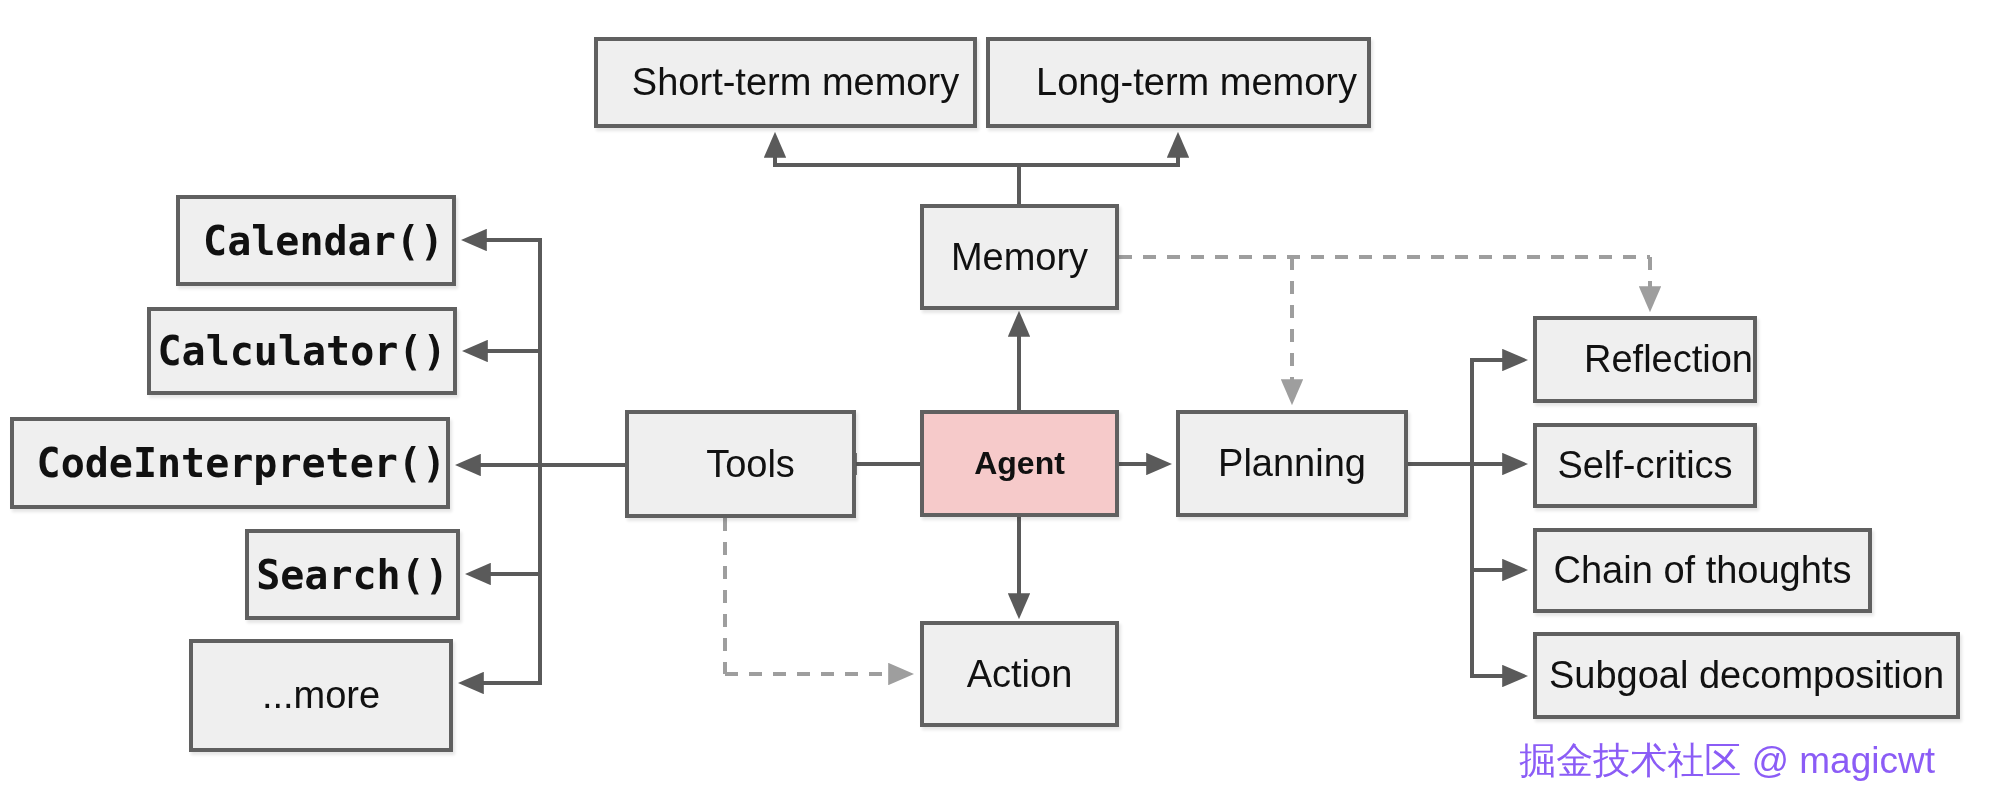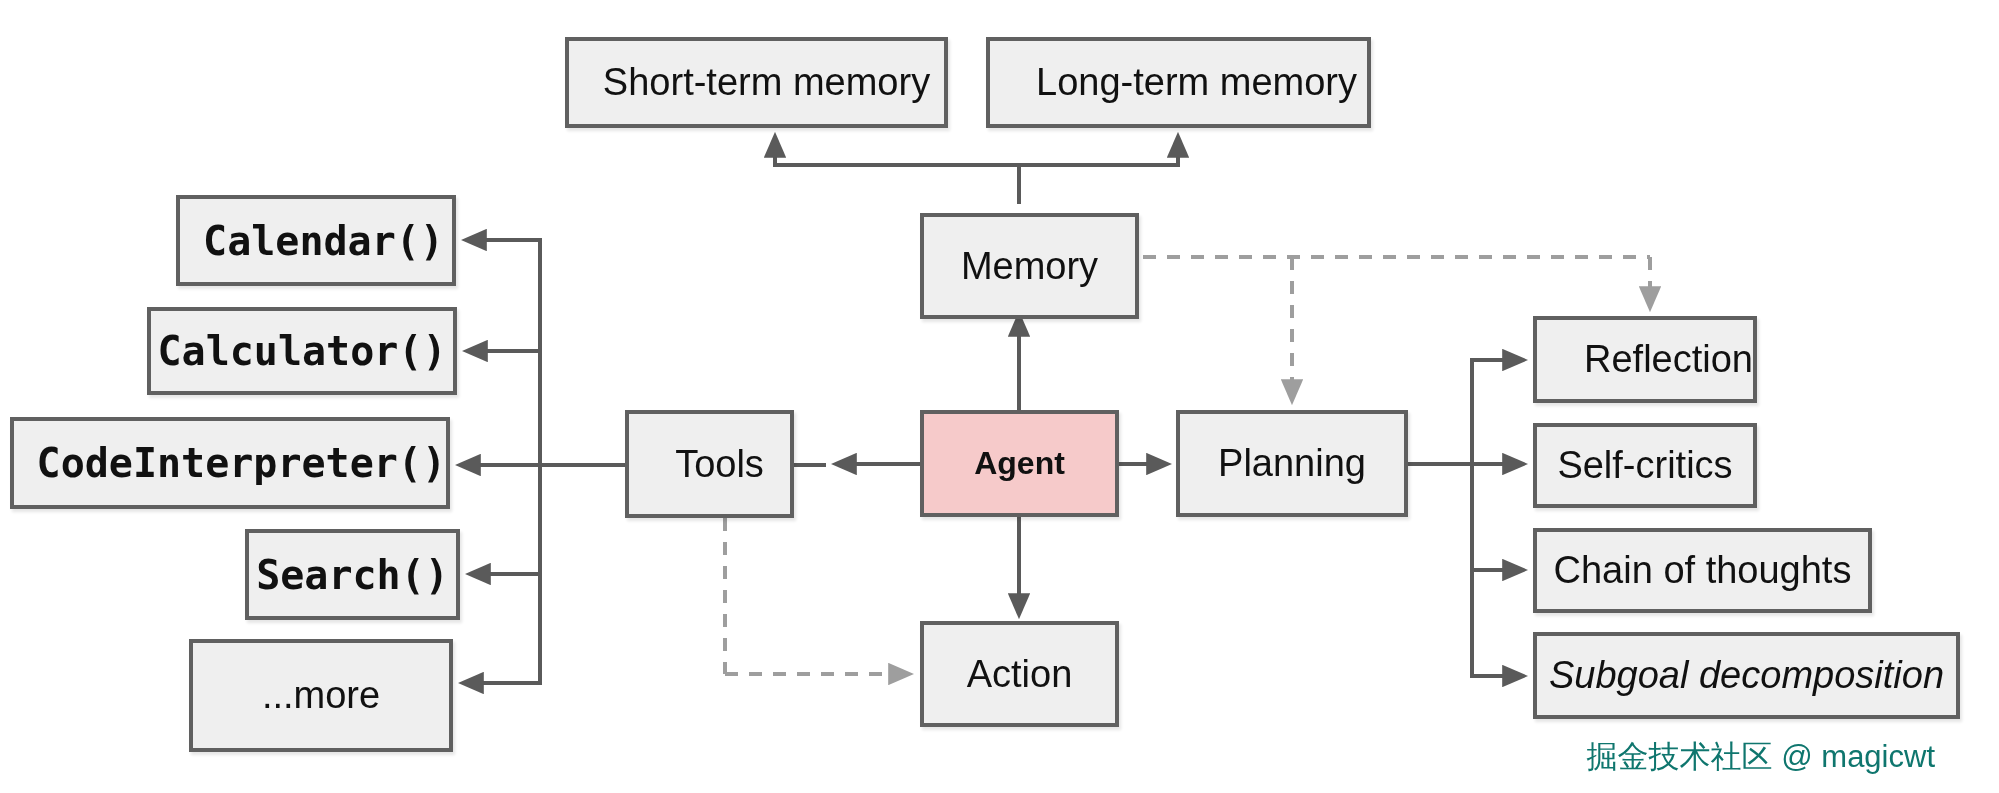--- a/index.html
+++ b/index.html
@@ -32,22 +32,22 @@
     font-size:40px;
   }
   .node.agent{
     background:#f6caca;
     font-weight:700;
     font-size:32px;
   }
   .watermark{
     position:absolute;
     right:64px;top:736px;
-    font-size:31px;
-    color:#0f766e;
+    font-size:37px;
+    color:#8b5cf6;
     text-shadow:1px 1px 0 #ffffff,-1px -1px 0 #ffffff,2px 2px 2px #ffffff;
     white-space:nowrap;
   }
 </style>
 </head>
 <body>
 
 <div class="canvas">
 
   <svg class="connector-layer" width="1999" height="793" viewBox="0 0 1999 793" xmlns="http://www.w3.org/2000/svg">
@@ -83,37 +83,37 @@
     <line x1="1472" y1="570" x2="1523" y2="570" marker-end="url(#ad)"></line>
     <line x1="1472" y1="676" x2="1523" y2="676" marker-end="url(#ad)"></line>
 
     <line class="dashed" x1="1119" y1="257" x2="1650" y2="257"></line>
     <line class="dashed" x1="1650" y1="257" x2="1650" y2="307" marker-end="url(#al)"></line>
     <line class="dashed" x1="1292" y1="257" x2="1292" y2="400" marker-end="url(#al)"></line>
     <line class="dashed" x1="725" y1="518" x2="725" y2="674"></line>
     <line class="dashed" x1="725" y1="674" x2="909" y2="674" marker-end="url(#al)"></line>
   </svg>
 
-  <div class="node" style="left:565px;top:37px;width:383px;height:91px;padding-left:20px;">
+  <div class="node" style="left:594px;top:37px;width:383px;height:91px;padding-left:20px;">
     <span>Short-term memory</span>
   </div>
   <div class="node" style="left:986px;top:37px;width:385px;height:91px;padding-left:36px;">
     <span>Long-term memory</span>
   </div>
 
-  <div class="node" style="left:920px;top:204px;width:219px;height:106px;margin-top:9px;">
+  <div class="node" style="left:920px;top:204px;width:199px;height:106px;">
     <span>Memory</span>
   </div>
   <div class="node agent" style="left:920px;top:410px;width:199px;height:107px;">
     <span>Agent</span>
   </div>
   <div class="node" style="left:920px;top:621px;width:199px;height:106px;">
     <span>Action</span>
   </div>
-  <div class="node" style="left:625px;top:410px;width:169px;height:108px;padding-left:20px;">
+  <div class="node" style="left:625px;top:410px;width:231px;height:108px;padding-left:20px;">
     <span>Tools</span>
   </div>
   <div class="node" style="left:1176px;top:410px;width:232px;height:107px;">
     <span>Planning</span>
   </div>
 
   <div class="node mono" style="left:176px;top:195px;width:280px;height:91px;padding-left:15px;">
     <span>Calendar()</span>
   </div>
   <div class="node mono" style="left:147px;top:307px;width:310px;height:88px;">
@@ -131,19 +131,19 @@
 
   <div class="node" style="left:1533px;top:316px;width:224px;height:87px;justify-content:flex-end;">
     <span>Reflection</span>
   </div>
   <div class="node" style="left:1533px;top:423px;width:224px;height:85px;">
     <span>Self-critics</span>
   </div>
   <div class="node" style="left:1533px;top:528px;width:339px;height:85px;">
     <span>Chain of thoughts</span>
   </div>
-  <div class="node" style="left:1533px;top:632px;width:427px;height:87px;font-style:italic;">
+  <div class="node" style="left:1533px;top:632px;width:427px;height:87px;">
     <span>Subgoal decomposition</span>
   </div>
 
   <div class="watermark">掘金技术社区 @ magicwt</div>
 
 </div>
 
 </body></html>

